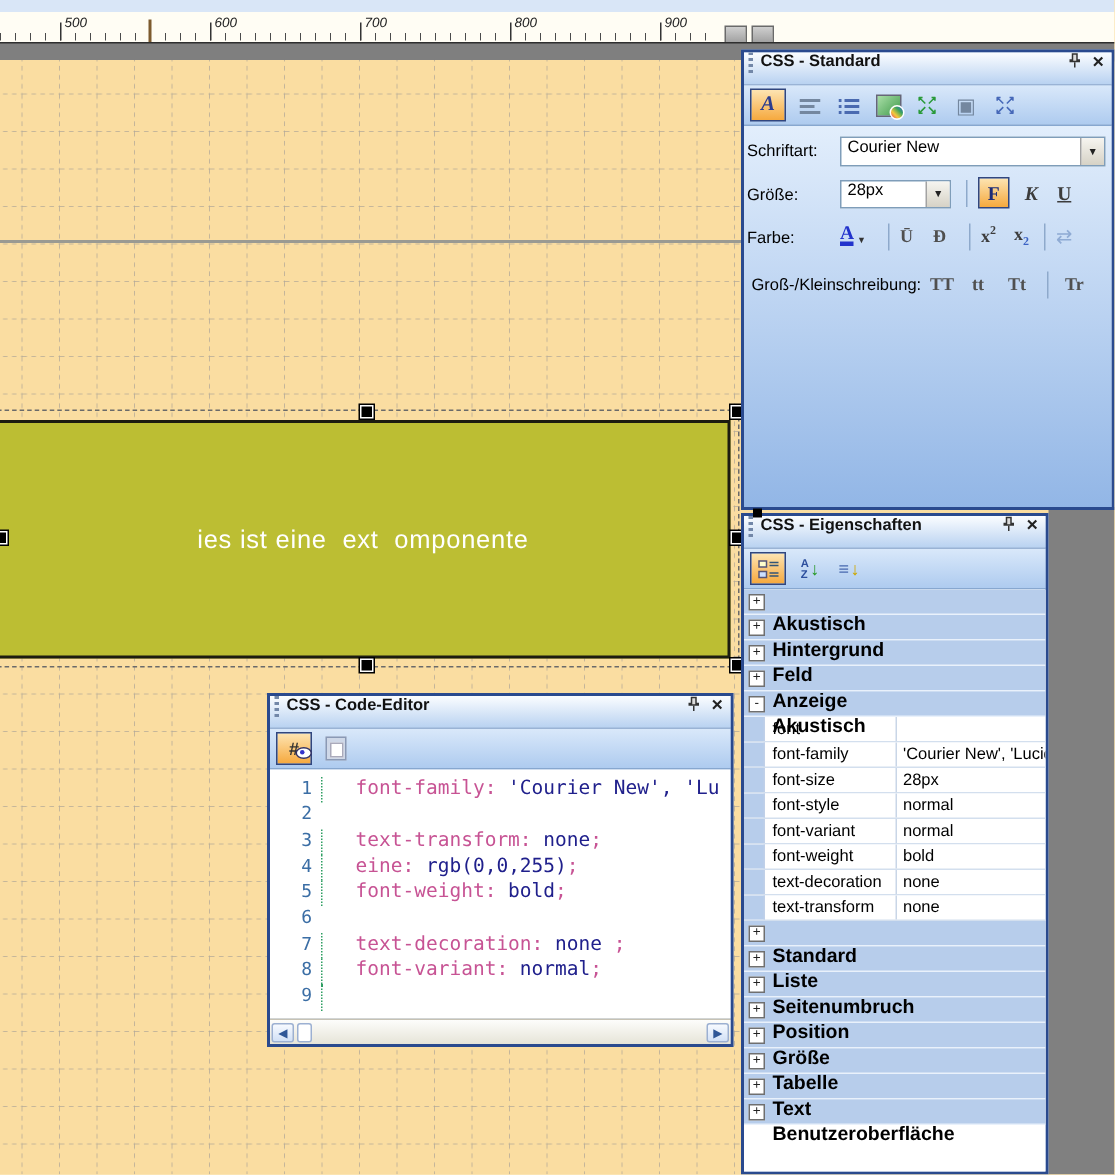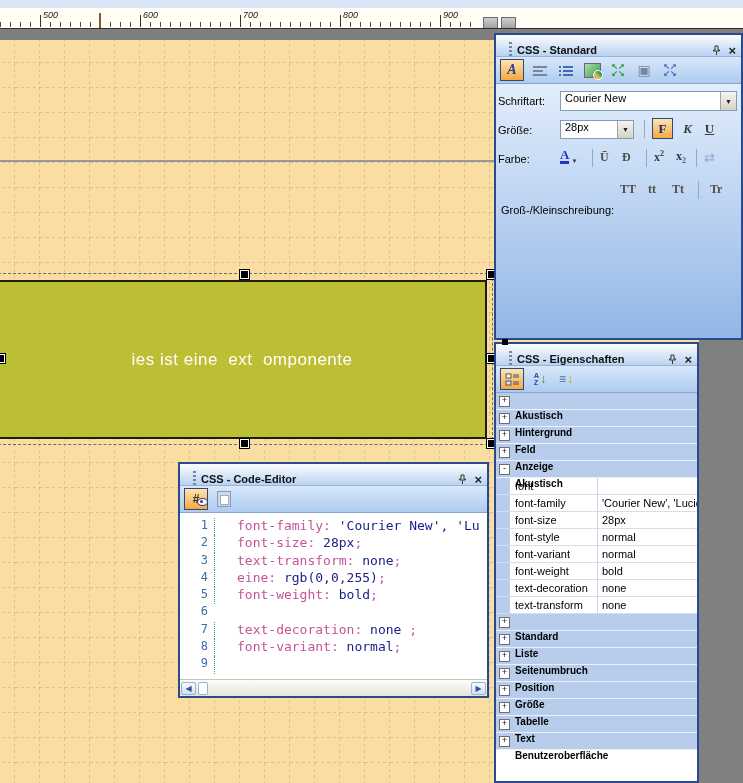--- a/index.html
+++ b/index.html
@@ -30,22 +30,22 @@
     display:flex;align-items:center;justify-content:center;}
   .component .ctext{color:#fff;font-size:17px;white-space:pre;letter-spacing:.5px;}
   .selection{position:absolute;left:-12px;top:273px;width:503px;height:170px;
     border:1px dashed #6a6a6a;z-index:2;pointer-events:none;}
   .handle{position:absolute;width:7px;height:7px;background:#000;border:1px solid #fff;
     box-shadow:0 0 0 1px #000;z-index:3;}
   .mystery-handle{position:absolute;left:502px;top:339px;width:6px;height:6px;background:#000;z-index:7;}
 
   
   .panel{position:absolute;border:2px solid #2a4a8e;background:#bdd2ee;box-sizing:border-box;z-index:5;}
-  .ptitle{height:22px;background:linear-gradient(#fbfdff,#b9d2f1);display:flex;align-items:flex-end;
-    padding:0 5px 0 13px;border-bottom:1px solid #9ab3d5;box-sizing:border-box;}
+  .ptitle{height:22px;background:linear-gradient(#fbfdff,#b9d2f1);display:flex;align-items:flex-start;
+    padding:0 5px 0 3px;border-bottom:1px solid #9ab3d5;box-sizing:border-box;}
   .grip{width:3px;height:14px;margin-right:5px;
     background:repeating-linear-gradient(180deg,#7287a8 0 2px,transparent 2px 4px);}
   .ptext{font-size:11px;font-weight:bold;color:#111;}
   .twin{margin-left:auto;display:flex;align-items:center;gap:7px;}
   .pin,.closex{cursor:default;display:flex;align-items:center;}
   .closex{font-size:13px;font-weight:bold;color:#222;line-height:10px;}
   .ptoolbar{height:27px;background:linear-gradient(#d9e8fa,#aecbef);border-bottom:1px solid #87a7cf;
     display:flex;align-items:center;padding-left:4px;gap:6px;box-sizing:border-box;}
   .ticon{display:flex;align-items:center;justify-content:center;width:20px;height:20px;}
   .ticon.sel{background:linear-gradient(#fde4b2,#f6a93e);border:1px solid #31467e;box-sizing:border-box;
@@ -63,30 +63,30 @@
   .fbtn{position:absolute;width:21px;height:21px;display:flex;align-items:center;justify-content:center;
     font-family:"Liberation Serif",serif;font-size:13px;font-weight:bold;color:#3c3c3c;}
   .fbtn.sel{background:linear-gradient(#fde4b2,#f5a93e);border:1px solid #31467e;box-sizing:border-box;color:#1d2b77;}
   .aicon{font-family:"Liberation Serif",serif;font-weight:bold;font-size:13px;color:#2233cc;
     border-bottom:3px solid #2233cc;line-height:13px;}
   .dd{font-size:6px;color:#333;margin-left:2px;}
   .supsub{font-family:"Liberation Serif",serif;font-size:12px;font-weight:bold;color:#3c3c3c;}
   .supsub sup,.supsub sub{font-size:8px;}
   .supsub.bluesub sub{color:#3b62c4;}
   .dir{color:#8fabd4;font-size:13px;}
-  .caselab{position:absolute;font-size:11px;color:#000;margin-top:20px;}
+  .caselab{position:absolute;font-size:11px;color:#000;}
   .casebtn{position:absolute;font-family:"Liberation Serif",serif;font-weight:bold;font-size:12px;color:#4f4f4f;}
 
   
   .pgrid{position:absolute;left:0;right:0;top:49px;bottom:0;background:#fff;overflow:hidden;}
   .prow{display:flex;align-items:center;height:17px;box-sizing:border-box;font-size:11px;}
   .prow.cat{background:#b7cdeb;border-bottom:1px solid #e9f1fb;}
   .tgl{width:9px;height:9px;margin-left:3px;background:#fff;border:1px solid #6f6f6f;
     font-size:9px;line-height:7px;text-align:center;color:#222;box-sizing:content-box;}
-  .clabel{margin-left:5px;font-weight:bold;font-size:10px;color:#000;margin-top:28px;}
+  .clabel{margin-left:5px;font-weight:bold;font-size:13px;color:#000;margin-top:28px;}
   .prow.prop{background:#fff;border-bottom:1px solid #d3dfee;}
   .gut{width:13px;align-self:stretch;background:#b7cdeb;border-right:1px solid #c0d0e8;}
   .pname{width:88px;align-self:stretch;display:flex;align-items:center;padding-left:5px;
     border-right:1px solid #c9d6e7;box-sizing:border-box;color:#000;}
   .pval{flex:1;align-self:stretch;display:flex;align-items:center;padding-left:4px;
     white-space:nowrap;overflow:hidden;color:#000;}
   .swatch{width:13px;height:8px;background:#0000ee;border:1px solid #333;margin-right:5px;flex:none;}
 
   
   .codearea{position:absolute;left:0;right:0;top:49px;bottom:17px;background:#fff;overflow:hidden;padding-top:5px;}
@@ -193,21 +193,20 @@
           <span class="clip"></span>
         </span>
     </div>
     <div class="codearea">
       <div class="cline">
           <span class="cnum">1</span>
           <span class="cbody"><span class="cn">font-family:</span><span class="cv"> 'Courier New', 'Lu</span><span class="cs"></span></span>
         </div>
       <div class="cline">
           <span class="cnum">2</span>
-          <span class="cbody"><span class="cn">font-size:</span><span class="cv"> 28px</span><span class="cs">;</span></span>
         </div>
       <div class="cline">
           <span class="cnum">3</span>
           <span class="cbody"><span class="cn">text-transform:</span><span class="cv"> none</span><span class="cs">;</span></span>
         </div>
       <div class="cline">
           <span class="cnum">4</span>
           <span class="cbody"><span class="cn">eine:</span><span class="cv"> rgb(0,0,255)</span><span class="cs">;</span></span>
         </div>
       <div class="cline">

